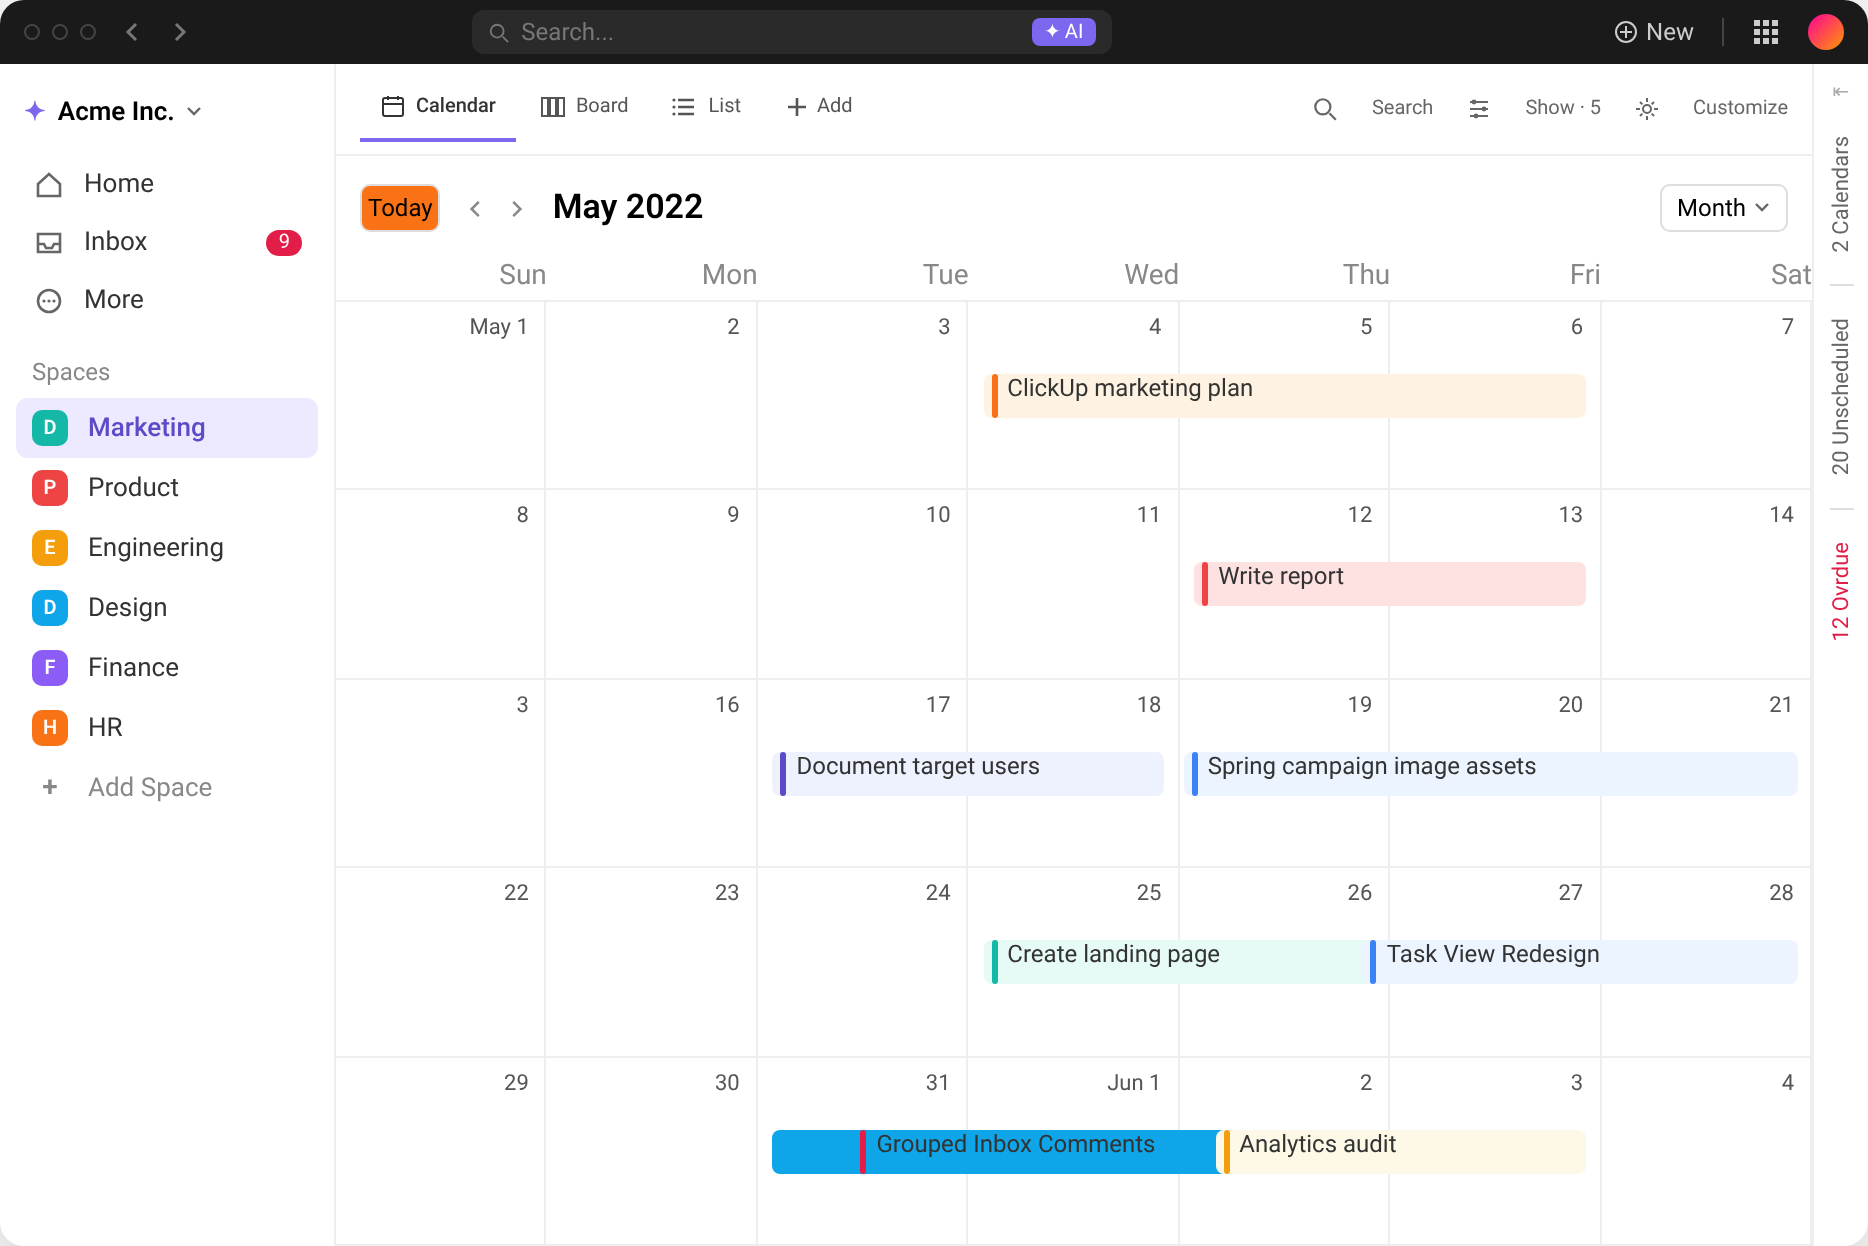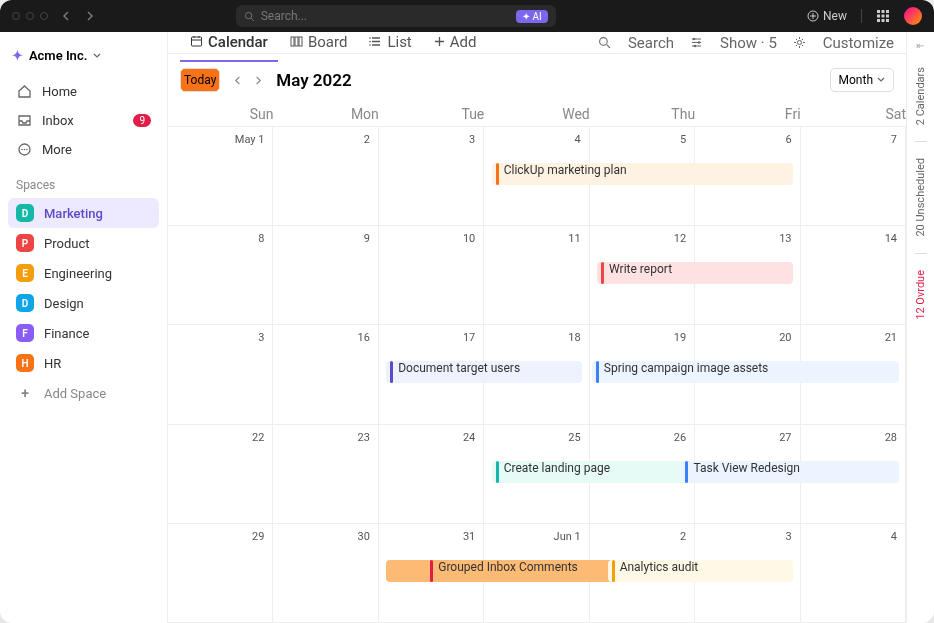--- a/index.html
+++ b/index.html
@@ -24,21 +24,21 @@
 .nav-item{display:flex;align-items:center;gap:10px;padding:7px 8px;border-radius:6px;font-size:13px;color:#333;cursor:pointer;}
 .nav-icon{width:16px;display:flex;justify-content:center;color:#666;}
 .badge{margin-left:auto;background:#e11d48;color:#fff;font-size:10px;border-radius:10px;padding:1px 6px;}
 .section-label{font-size:12px;color:#888;padding:14px 8px 6px;}
 .space{display:flex;align-items:center;gap:10px;padding:6px 8px;border-radius:6px;font-size:13px;color:#333;cursor:pointer;}
 .space.sel{background:#ede9fe;color:#5b4bc7;font-weight:500;}
 .space-badge{width:18px;height:18px;border-radius:5px;display:flex;align-items:center;justify-content:center;color:#fff;font-size:10px;font-weight:600;}
 .add-space{color:#888;}
 .add-space .space-badge{background:transparent;color:#888;font-size:14px;}
 .main{flex:1;display:flex;flex-direction:column;overflow:hidden;}
-.toolbar{display:flex;align-items:center;padding:0 12px;height:22px;border-bottom:1px solid #eee;font-size:15px;color:#555;}
+.toolbar{display:flex;align-items:center;padding:0 12px;height:46px;border-bottom:1px solid #eee;font-size:10px;color:#555;}
 .view-tabs{display:flex;gap:2px;}
 .view-tab{display:flex;align-items:center;gap:5px;padding:9px 10px;cursor:pointer;border-bottom:2px solid transparent;}
 .view-tab.active{color:#333;font-weight:500;border-bottom-color:#7b68ee;}
 .tool-right{margin-left:auto;display:flex;gap:16px;align-items:center;color:#666;}
 .tool-item{display:flex;align-items:center;gap:17px;cursor:pointer;}
 .cal-header{display:flex;align-items:center;padding:14px 12px 10px;gap:10px;}
 .today-btn{font-size:12px;padding:4px 3px;border:1px solid #ddd;border-radius:5px;background:#f97316;cursor:pointer;}
 .nav-arrows{display:flex;gap:2px;}
 .nav-arrow{padding:2px 4px;color:#888;cursor:pointer;}
 .cal-title{font-size:17px;font-weight:600;}
@@ -411,21 +411,21 @@
             <span>Spring campaign image assets</span>
           </div>
           <div class="event" style="background: rgb(230, 251, 246); left: 43.8571%; width: 26.5714%; top: calc(60% + 36px);">
             <span class="event-bar" style="background:#14b8a6"></span>
             <span>Create landing page</span>
           </div>
           <div class="event" style="background: rgb(236, 244, 255); left: 69.5714%; width: 29.4286%; top: calc(60% + 36px);">
             <span class="event-bar" style="background:#3b82f6"></span>
             <span>Task View Redesign</span>
           </div>
-          <div class="event" style="background: #fdba74; left: 29.5714%; width: 33.7143%; top: calc(80% + 36px); padding-left: 44px;">
+          <div class="event" style="background: #0ea5e9; left: 29.5714%; width: 33.7143%; top: calc(80% + 36px); padding-left: 44px;">
             <span class="event-bar" style="background:#e11d48"></span>
             <span>Grouped Inbox Comments</span>
           </div>
           <div class="event" style="background: rgb(254, 248, 231); left: 59.5714%; width: 25.1429%; top: calc(80% + 36px);">
             <span class="event-bar" style="background:#f59e0b"></span>
             <span>Analytics audit</span>
           </div>
         </div>
     </div>
 

